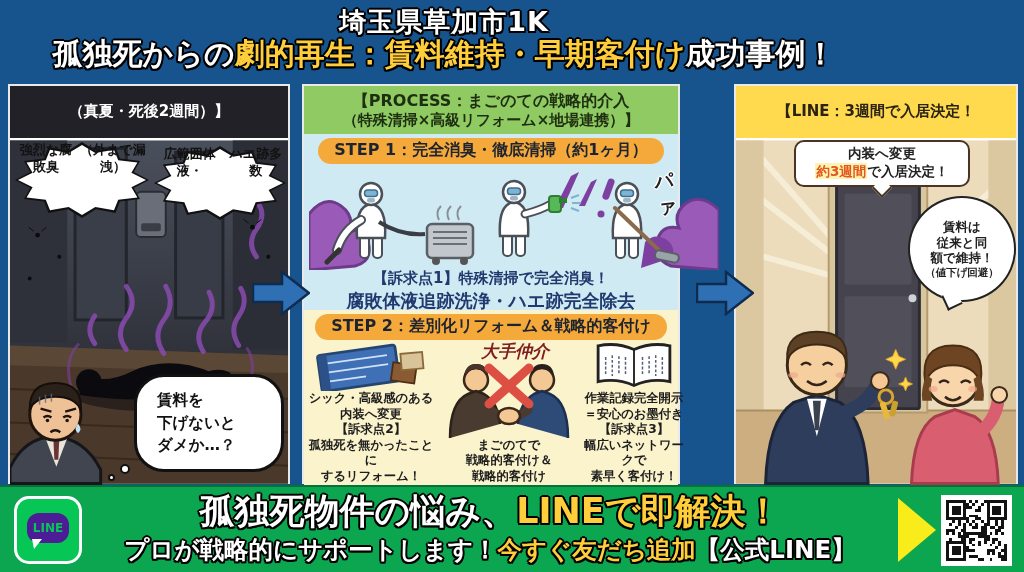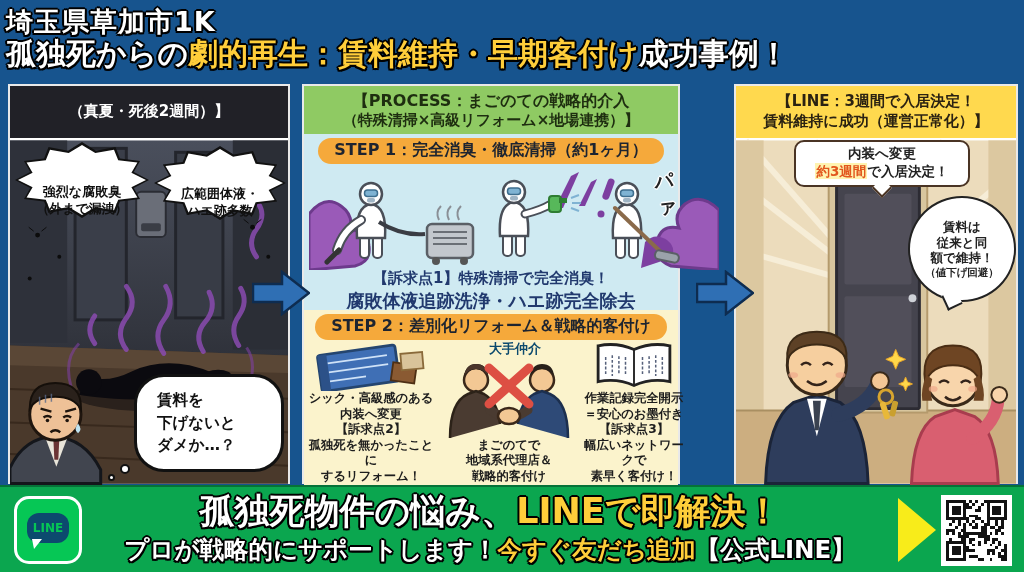--- a/index.html
+++ b/index.html
@@ -7,21 +7,21 @@
   .poster { position:relative; width:1024px; height:572px; background:#17548E; overflow:hidden;
             font-family:"DejaVu Sans","Liberation Sans",sans-serif; font-weight:700; }
 
   
   .ow { color:#fff; }
   .oy { color:#FFCE3A; }
   .ow,.oy { text-shadow:2px 0 #000,-2px 0 #000,0 2px #000,0 -2px #000,
             1.5px 1.5px #000,-1.5px 1.5px #000,1.5px -1.5px #000,-1.5px -1.5px #000; }
 
   
-  .hdr { position:absolute; left:6px; top:0; width:888px; height:84px; }
+  .hdr { position:absolute; left:0; top:0; width:888px; height:84px; text-align:center; }
   .hdr-l1 { position:absolute; left:0; top:4px; width:100%; font-size:27px; letter-spacing:1px; }
   .hdr-l2 { position:absolute; left:0; top:34px; width:100%; font-size:30px; letter-spacing:0; white-space:nowrap; }
 
   
   .panel { position:absolute; top:84px; height:400px; border:2px solid #e9e9e9; background:#fff; }
   .p-before { left:8px;  width:282px; }
   .p-process{ left:302px; width:378px; }
   .p-after  { left:734px; width:284px; }
 
   .ptitle { width:100%; display:flex; flex-direction:column; justify-content:center; text-align:center; line-height:1.32; }
@@ -31,21 +31,21 @@
   .after-title  { height:52px; background:#FFD94E; color:#2a2212; font-size:15px; }
 
   .scene { position:absolute; left:0; top:52px; width:100%; height:348px; display:block; }
 
   
   .burst { position:absolute; }
   .burst .bg1 { position:absolute; inset:0; background:#111;
     clip-path:polygon(100% 50%,88.6% 60.4%,93.3% 75%,78.3% 78.3%,75% 93.3%,60.4% 88.6%,50% 100%,39.6% 88.6%,25% 93.3%,21.7% 78.3%,6.7% 75%,11.4% 60.4%,0% 50%,11.4% 39.6%,6.7% 25%,21.7% 21.7%,25% 6.7%,39.6% 11.4%,50% 0%,60.4% 11.4%,75% 6.7%,78.3% 21.7%,93.3% 25%,88.6% 39.6%); }
   .burst .bg2 { position:absolute; inset:3px; background:#fff;
     clip-path:polygon(100% 50%,88.6% 60.4%,93.3% 75%,78.3% 78.3%,75% 93.3%,60.4% 88.6%,50% 100%,39.6% 88.6%,25% 93.3%,21.7% 78.3%,6.7% 75%,11.4% 60.4%,0% 50%,11.4% 39.6%,6.7% 25%,21.7% 21.7%,25% 6.7%,39.6% 11.4%,50% 0%,60.4% 11.4%,75% 6.7%,78.3% 21.7%,93.3% 25%,88.6% 39.6%); }
-  .burst .txt { position:absolute; inset:0; display:flex; flex-direction:column; justify-content:flex-end; text-align:center;
+  .burst .txt { position:absolute; inset:0; display:flex; flex-direction:row; justify-content:flex-start; text-align:center;
                 font-size:13px; color:#111; line-height:1.3; }
 
   .thought { position:absolute; background:#fff; border:3px solid #111; border-radius:30px;
              display:flex; flex-direction:column; justify-content:center; padding-left:20px;
              font-size:15.5px; color:#111; line-height:1.45; }
   .tdot { position:absolute; background:#fff; border:2.5px solid #111; border-radius:50%; }
 
   
   .flow-arrow { position:absolute; top:270px; width:58px; height:46px; z-index:6; }
 
@@ -56,40 +56,40 @@
            font-size:16px; padding:2px 16px 3px; border-radius:15px; text-align:center; }
   .s1-art { position:absolute; left:5px; top:34px; width:410px; height:102px; }
   .sfx { position:absolute; left:352px; top:34px; font-size:19px; color:#222;
          transform:rotate(-7deg); text-shadow:1.5px 0 #fff,-1.5px 0 #fff,0 1.5px #fff,0 -1.5px #fff; z-index:3; }
   .point { position:absolute; left:0; top:135px; width:100%; text-align:center; color:#21396e; line-height:1.32; }
   .point .l1 { font-size:15px; } .point .l2 { font-size:18px; }
 
   .cols { position:absolute; left:0; top:32px; width:100%; height:142px; display:flex; padding:0 4px; }
   .col { flex:1 1 0; display:flex; flex-direction:column; align-items:center; justify-content:flex-end; position:relative; }
   .ctext { text-align:center; font-size:12.3px; color:#1d1d1d; line-height:1.26; }
-  .broker-label { position:absolute; top:-2px; left:54%; transform:translateX(-50%); font-size:13px; color:#0c4a6e; z-index:2; white-space:nowrap; }
+  .broker-label { position:absolute; top:-2px; left:54%; transform:translateX(-50%); font-size:17px; color:#7f1d1d; z-index:2; white-space:nowrap;font-style:italic; }
 
   
   .ab-top { position:absolute; left:58px; top:54px; width:176px; background:#fff; border:2.5px solid #4a3424;
             border-radius:10px; text-align:center; padding:3px 2px 4px; font-size:13.5px; color:#222; line-height:1.32; z-index:3;}
   .ab-top:after { content:""; position:absolute; left:50%; bottom:-10px; margin-left:-7px; width:12px; height:12px;
             background:#fff; border-right:2.5px solid #4a3424; border-bottom:2.5px solid #4a3424; transform:rotate(45deg); }
   .hl { color:#E2571E; background:#fff3b0; padding:0 1px; }
   .ab-round { position:absolute; left:172px; top:110px; width:108px; height:106px; background:#fff; border:2.5px solid #222;
             border-radius:50%; display:flex; flex-direction:column; justify-content:center; text-align:center;
             font-size:12.5px; color:#222; line-height:1.25; z-index:3; }
   .ab-round .small { font-size:10.5px; }
   .ab-round:after { content:""; position:absolute; left:34px; bottom:-8px; width:14px; height:14px; background:#fff;
             border-right:2.5px solid #222; border-bottom:2.5px solid #222; transform:rotate(65deg); }
 
   
   .footer { position:absolute; left:0; top:485px; width:1024px; height:87px; background:#0BA64F; border-top:2px solid #067238; }
   .line-logo { position:absolute; left:14px; top:9px; width:68px; height:68px; background:#06C755;
                border:3px solid #fff; border-radius:15px; }
-  .line-bubble { position:absolute; left:10px; top:14px; width:42px; height:30px; background:#0c4a6e; border-radius:12px;
+  .line-bubble { position:absolute; left:10px; top:14px; width:42px; height:30px; background:#4c1d95; border-radius:12px;
                display:flex; align-items:center; justify-content:center; font-size:12px; color:#06C755; letter-spacing:0; }
   .line-bubble:after { content:""; position:absolute; left:5px; bottom:-6px; width:10px; height:10px; background:#fff;
                clip-path:polygon(0 0,100% 0,20% 100%); }
   .ftext { position:absolute; left:90px; top:0; width:800px; text-align:center; }
   .f1 { position:absolute; left:0; top:1px; width:100%; font-size:35px; white-space:nowrap; }
   .f2 { position:absolute; left:0; top:46px; width:100%; font-size:24.5px; white-space:nowrap; }
   .f-arrow { position:absolute; left:898px; top:11px; width:38px; height:64px; background:#F8EC1A;
              clip-path:polygon(0 0,100% 50%,0 100%); }
   .qr { position:absolute; left:941px; top:8px; width:71px; height:71px; background:#fff; padding:5px; }
   .qr-grid { width:100%; height:100%; display:grid; grid-template-columns:repeat(21,1fr); grid-auto-rows:1fr; }
@@ -284,21 +284,21 @@
             <path d="M134 76 q0 -36 -18 -44 l-8 -3 l-8 3 q-14 8 -16 30" fill="#2e4a77" stroke="#1c2f4e" stroke-width="2.5"></path>
             <path d="M56 48 q12 8 19 8 q7 0 19 -8" stroke="#4a3b31" stroke-width="9" fill="none" stroke-linecap="round"></path>
             <ellipse cx="75" cy="54" rx="11" ry="8" fill="#f3c894" stroke="#3a281a" stroke-width="2.5"></ellipse>
             <g stroke="#dd4f43" stroke-width="9" stroke-linecap="round">
               <path d="M55 6 L95 42"></path>
                 <path d="M95 6 L55 42"></path>
             </g>
           </svg>
           <div class="ctext">
             <div>まごのてで</div>
-            <div>地域系代理店＆</div>
+            <div>戦略的客付け＆</div>
             <div>戦略的客付け</div>
           </div>
         </div>
         <div class="col">
           <svg width="100" height="52" viewBox="0 0 100 52">
             <path d="M50 8 q-18 -8 -38 -4 l0 38 q20 -4 38 4 q18 -8 38 -4 l0 -38 q-20 -4 -38 4 z" fill="#fff" stroke="#222" stroke-width="3"></path>
             <path d="M50 8 v38" stroke="#222" stroke-width="2"></path>
             <path d="M20 16 v20 M27 14 v22 M34 15 v20 M41 16 v18 M59 16 v18 M66 15 v20 M73 14 v22 M80 16 v20" stroke="#55607a" stroke-width="1.6" stroke-dasharray="3 2"></path>
           </svg>
           <div class="ctext">
@@ -313,21 +313,20 @@
     </div>
   </section>
 
   <svg class="flow-arrow" style="left:696px;" viewBox="0 0 58 46">
     <polygon points="1,14 30,14 30,2 57,23 30,44 30,32 1,32" fill="#2F6FB4" stroke="#0e2c50" stroke-width="2.5"></polygon>
   </svg>
 
   <section class="panel p-after">
     <div class="ptitle after-title">
       <div>【LINE：3週間で入居決定！</div>
-      <div>賃料維持に成功（運営正常化）】</div>
     </div>
     <svg class="scene" viewBox="0 0 284 348">
       <rect width="284" height="348" fill="#ecdcbc"></rect>
       <g stroke="#f8efda" stroke-width="6" opacity="0.9">
         <path d="M142 150 L10 0"></path>
           <path d="M142 150 L80 0"></path>
           <path d="M142 150 L210 0"></path>
           <path d="M142 150 L284 30"></path>
         <path d="M142 150 L284 120"></path>
           <path d="M142 150 L0 110"></path>

